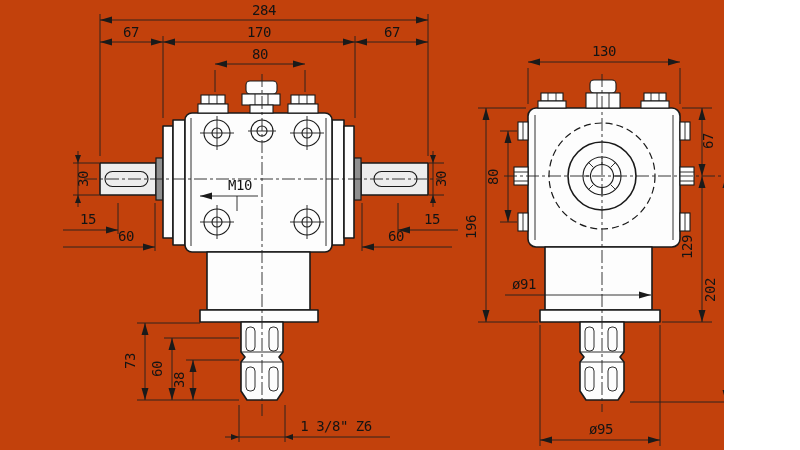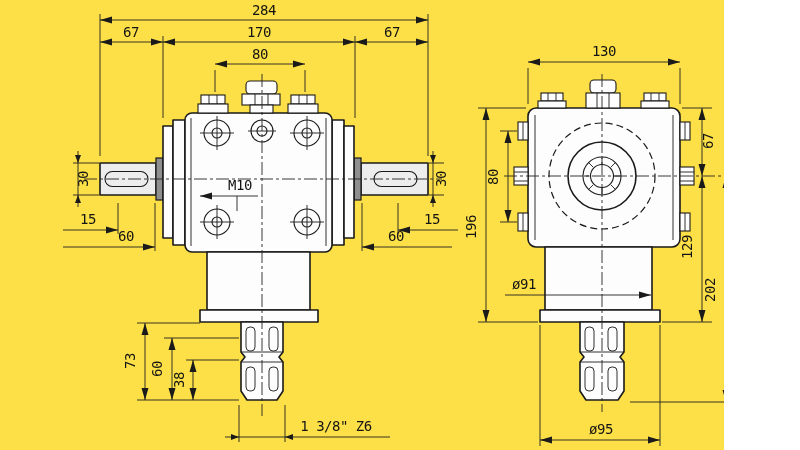--- a/index.html
+++ b/index.html
@@ -1,16 +1,16 @@
 <!DOCTYPE html>
 <html><head>
 <meta charset="utf-8">
 <style>
   html,body{margin:0;padding:0;background:#ffffff;}
-  .page{width:724px;height:450px;background:#fde047;position:relative;overflow:hidden;
+  .page{width:724px;height:450px;background:#c2410c;position:relative;overflow:hidden;
         font-family:"DejaVu Sans Mono", monospace;}
   svg{display:block;}
   .outline{stroke:#1a1a1a;stroke-width:1.6;fill:none;stroke-linejoin:round;}
   .outline2{stroke:#1a1a1a;stroke-width:1.1;fill:none;}
   .thin{stroke:#1a1a1a;stroke-width:0.9;fill:none;}
   .wfill{fill:#fdfdfd;}
   .shaft{fill:#ededed;}
   .collar{fill:#8f8f8f;stroke:#1a1a1a;stroke-width:1.2;}
   .dim{stroke:#1f1f1f;stroke-width:0.9;fill:none;}
   .cl{stroke:#222;stroke-width:0.9;fill:none;stroke-dasharray:13 3 3 3;}

